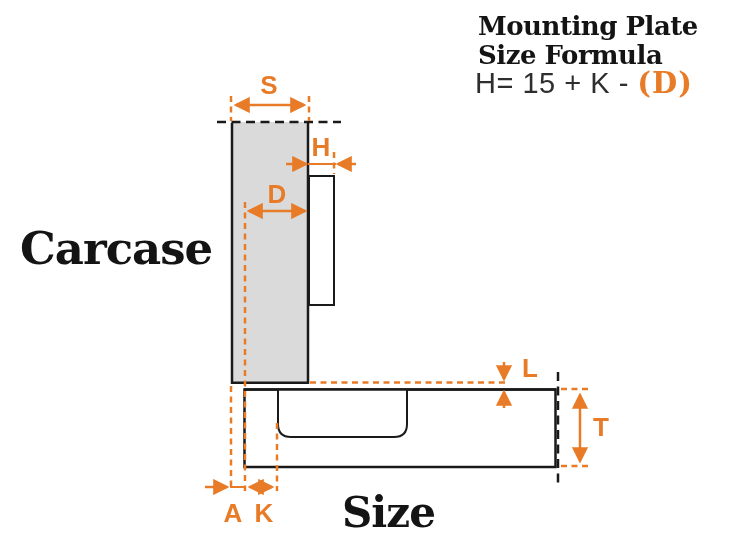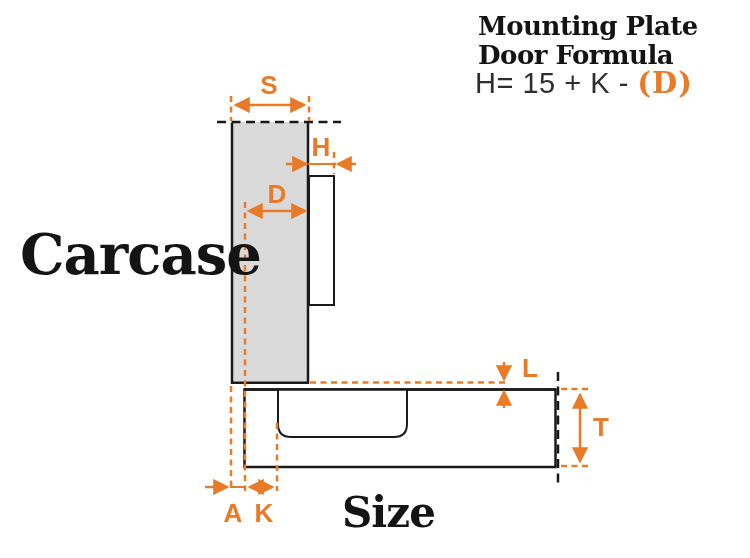--- a/index.html
+++ b/index.html
@@ -24,21 +24,21 @@
   
   .dim{
     position:absolute;transform:translate(-50%,-50%);
     font-weight:700;font-size:26px;color:var(--accent-orange);
     white-space:nowrap;line-height:1;
   }
   .slab{
     font-family:"DejaVu Serif","Liberation Serif",serif;
     font-weight:700;color:var(--text-black);white-space:nowrap;line-height:1;
   }
-  .carcase-label{position:absolute;left:20px;top:226px;font-size:56px;letter-spacing:-1px;text-align:center;}
+  .carcase-label{position:absolute;left:20px;top:226px;font-size:45px;letter-spacing:-1px;text-align:center;}
   .door-label{position:absolute;left:342px;top:492px;font-size:42px;letter-spacing:-1px;}
   .title-block{position:absolute;left:430px;top:12px;font-size:26px;line-height:29px;letter-spacing:-0.5px;margin-left:48px;}
   .formula{position:absolute;left:428px;top:69px;white-space:nowrap;line-height:1;}
   .formula-main{
     font-family:"Liberation Sans",sans-serif;font-weight:400;
     font-size:29px;color:var(--formula-gray);letter-spacing:0.5px;margin-left:47px;
   }
   .formula-highlight{
     font-family:"DejaVu Serif","Liberation Serif",serif;font-weight:700;
     font-size:29px;color:var(--accent-orange);letter-spacing:1px;
@@ -88,21 +88,21 @@
     <path d="M205,487 H227" class="o-line" marker-end="url(#ah)"></path>
     <path d="M230,487 H246" class="o-thin"></path>
     <path d="M250,487 H272" class="o-line" marker-start="url(#ah)" marker-end="url(#ah)"></path>
     <path d="M504,362 V379" class="o-line" marker-end="url(#ah)"></path>
     <path d="M504,408 V392" class="o-line" marker-end="url(#ah)"></path>
     <path d="M580,395 V461" class="o-line" marker-start="url(#ah)" marker-end="url(#ah)"></path>
   </svg>
 
   <div class="title-block slab">
     <div>Mounting Plate</div>
-    <div>Door Formula</div>
+    <div>Size Formula</div>
   </div>
   <div class="formula">
     <span class="formula-main">H= 15 + K - </span><span class="formula-highlight">(D)</span>
   </div>
 
   <div class="carcase-label slab">Carcase</div>
   <div class="door-label slab">Size</div>
 
   <div class="dim" style="left:269px;top:85px">S</div>
   <div class="dim" style="left:321px;top:147px">H</div>

